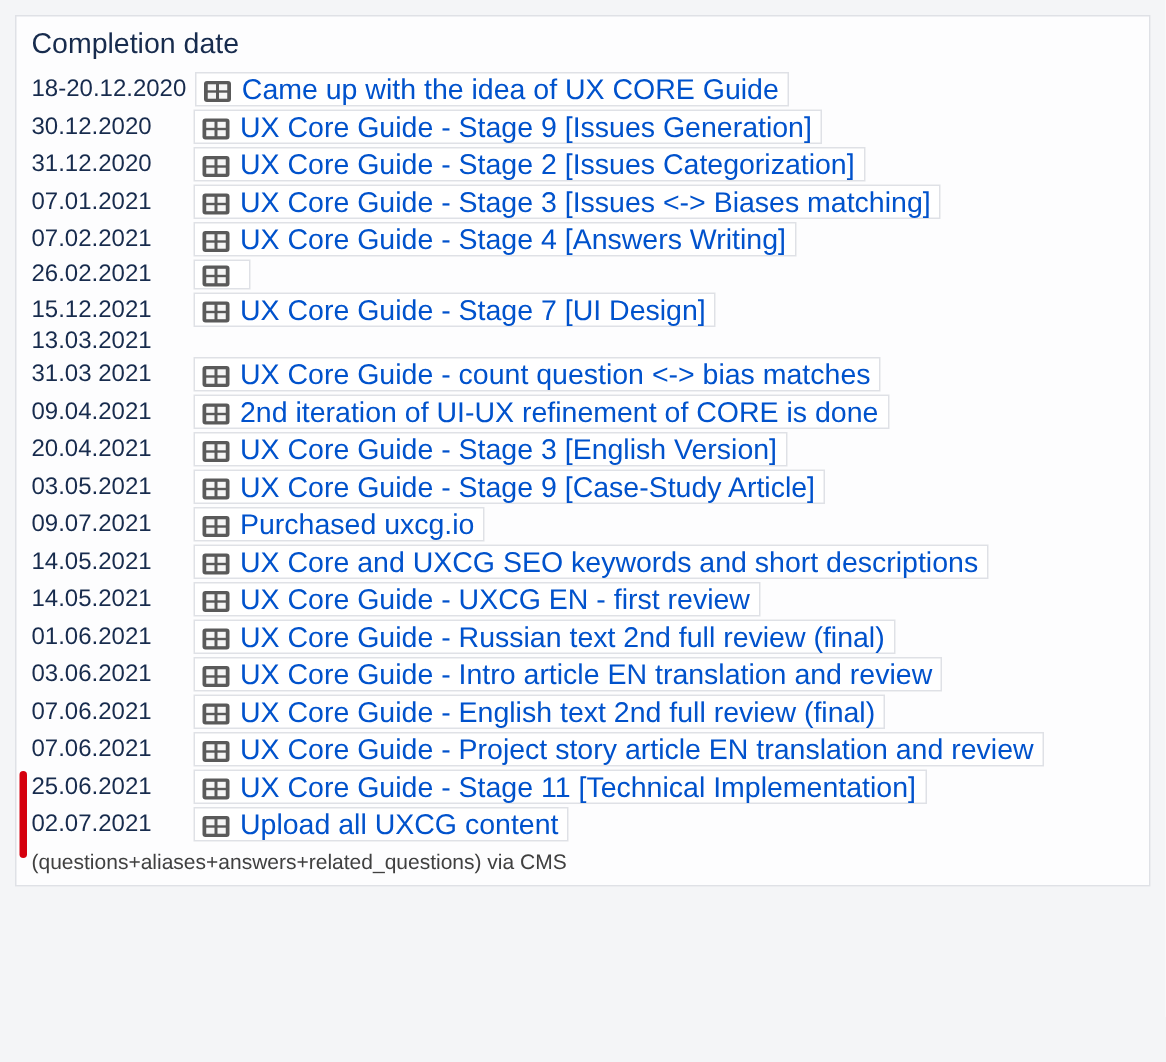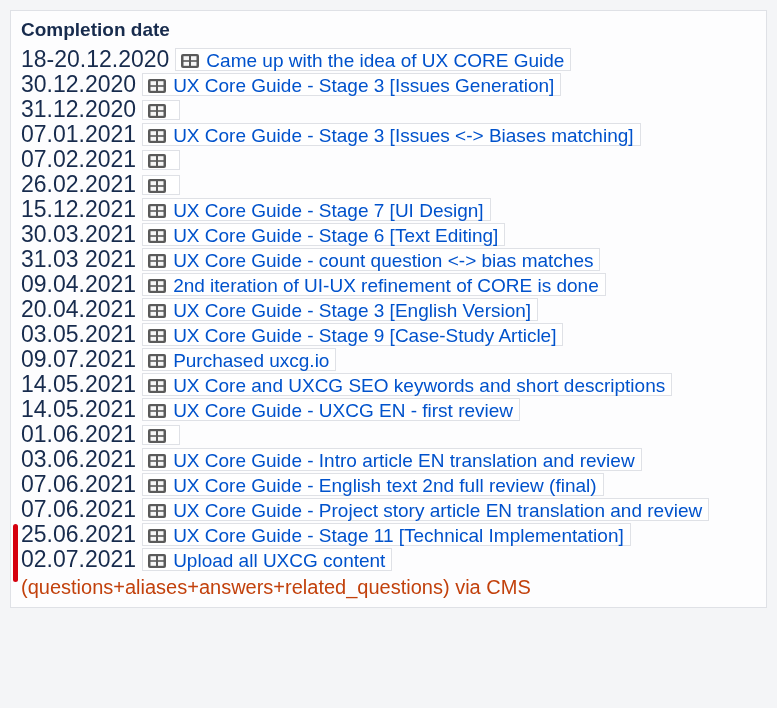--- a/index.html
+++ b/index.html
@@ -11,32 +11,32 @@
     }
     .panel {
       background: #fdfdfe;
       border: 1px solid #dfe1e6;
       padding: 6px 4px 6px 4px;
     }
     .header {
       color: #172b4d;
       font-size: 19px;
       padding: 2px 6px 6px 6px;
-      font-weight: 700;
+      font-weight: 400;
     }
     .row {
       display: flex;
       align-items: center;
       padding: 1px 6px;
       line-height: 1;
       position: relative;
     }
     .date {
       color: #172b4d;
-      font-size: 23px;
+      font-size: 16px;
       min-width: 108px;
       padding-right: 6px;
       white-space: nowrap;
     }
     .link-box {
       border: 1px solid #dfe1e6;
       background: #ffffff;
       display: inline-flex;
       align-items: center;
       padding: 2px 6px 0 4px;
@@ -48,22 +48,22 @@
       height: 16px;
       margin-right: 6px;
       flex-shrink: 0;
     }
     .link-text {
       color: #0052cc;
       font-size: 19px;
       white-space: nowrap;
     }
     .continuation {
-      color: #c2410c;
-      font-size: 20px;
+      color: #404040;
+      font-size: 14px;
       padding: 4px 6px 2px 6px;
     }
     .red-mark {
       position: absolute;
       left: -6px;
       top: 0;
       bottom: 0;
       width: 5px;
       background: #d5000e;
       border-radius: 3px;
@@ -104,33 +104,34 @@
       <div class="row">
         <span class="date">30.12.2020</span>
         <span class="link-box">
           <span class="icon"><svg viewBox="0 0 20 16" width="20" height="16">
     <rect x="1" y="1" width="18" height="14" rx="2" fill="#5a5a5a"></rect>
     <rect x="3.5" y="3.2" width="5.5" height="4" fill="#ffffff" opacity="0.95"></rect>
     <rect x="11" y="3.2" width="5.5" height="4" fill="#ffffff" opacity="0.95"></rect>
     <rect x="3.5" y="8.8" width="5.5" height="4" fill="#ffffff" opacity="0.95"></rect>
     <rect x="11" y="8.8" width="5.5" height="4" fill="#ffffff" opacity="0.95"></rect>
   </svg></span>
-          <span class="link-text">UX Core Guide - Stage 3 [Issues Generation]</span>
+          <span class="link-text">UX Core Guide - Stage 9 [Issues Generation]</span>
         </span>
       </div>
       <div class="row">
         <span class="date">31.12.2020</span>
         <span class="link-box">
           <span class="icon"><svg viewBox="0 0 20 16" width="20" height="16">
     <rect x="1" y="1" width="18" height="14" rx="2" fill="#5a5a5a"></rect>
     <rect x="3.5" y="3.2" width="5.5" height="4" fill="#ffffff" opacity="0.95"></rect>
     <rect x="11" y="3.2" width="5.5" height="4" fill="#ffffff" opacity="0.95"></rect>
     <rect x="3.5" y="8.8" width="5.5" height="4" fill="#ffffff" opacity="0.95"></rect>
     <rect x="11" y="8.8" width="5.5" height="4" fill="#ffffff" opacity="0.95"></rect>
   </svg></span>
+          <span class="link-text">UX Core Guide - Stage 2 [Issues Categorization]</span>
         </span>
       </div>
       <div class="row">
         <span class="date">07.01.2021</span>
         <span class="link-box">
           <span class="icon"><svg viewBox="0 0 20 16" width="20" height="16">
     <rect x="1" y="1" width="18" height="14" rx="2" fill="#5a5a5a"></rect>
     <rect x="3.5" y="3.2" width="5.5" height="4" fill="#ffffff" opacity="0.95"></rect>
     <rect x="11" y="3.2" width="5.5" height="4" fill="#ffffff" opacity="0.95"></rect>
     <rect x="3.5" y="8.8" width="5.5" height="4" fill="#ffffff" opacity="0.95"></rect>
@@ -142,20 +143,21 @@
       <div class="row">
         <span class="date">07.02.2021</span>
         <span class="link-box">
           <span class="icon"><svg viewBox="0 0 20 16" width="20" height="16">
     <rect x="1" y="1" width="18" height="14" rx="2" fill="#5a5a5a"></rect>
     <rect x="3.5" y="3.2" width="5.5" height="4" fill="#ffffff" opacity="0.95"></rect>
     <rect x="11" y="3.2" width="5.5" height="4" fill="#ffffff" opacity="0.95"></rect>
     <rect x="3.5" y="8.8" width="5.5" height="4" fill="#ffffff" opacity="0.95"></rect>
     <rect x="11" y="8.8" width="5.5" height="4" fill="#ffffff" opacity="0.95"></rect>
   </svg></span>
+          <span class="link-text">UX Core Guide - Stage 4 [Answers Writing]</span>
         </span>
       </div>
       <div class="row">
         <span class="date">26.02.2021</span>
         <span class="link-box">
           <span class="icon"><svg viewBox="0 0 20 16" width="20" height="16">
     <rect x="1" y="1" width="18" height="14" rx="2" fill="#5a5a5a"></rect>
     <rect x="3.5" y="3.2" width="5.5" height="4" fill="#ffffff" opacity="0.95"></rect>
     <rect x="11" y="3.2" width="5.5" height="4" fill="#ffffff" opacity="0.95"></rect>
     <rect x="3.5" y="8.8" width="5.5" height="4" fill="#ffffff" opacity="0.95"></rect>
@@ -170,31 +172,21 @@
     <rect x="1" y="1" width="18" height="14" rx="2" fill="#5a5a5a"></rect>
     <rect x="3.5" y="3.2" width="5.5" height="4" fill="#ffffff" opacity="0.95"></rect>
     <rect x="11" y="3.2" width="5.5" height="4" fill="#ffffff" opacity="0.95"></rect>
     <rect x="3.5" y="8.8" width="5.5" height="4" fill="#ffffff" opacity="0.95"></rect>
     <rect x="11" y="8.8" width="5.5" height="4" fill="#ffffff" opacity="0.95"></rect>
   </svg></span>
           <span class="link-text">UX Core Guide - Stage 7 [UI Design]</span>
         </span>
       </div>
       <div class="row">
-        <span class="date">30.03.2021</span>
-        <span class="link-box">
-          <span class="icon"><svg viewBox="0 0 20 16" width="20" height="16">
-    <rect x="1" y="1" width="18" height="14" rx="2" fill="#5a5a5a"></rect>
-    <rect x="3.5" y="3.2" width="5.5" height="4" fill="#ffffff" opacity="0.95"></rect>
-    <rect x="11" y="3.2" width="5.5" height="4" fill="#ffffff" opacity="0.95"></rect>
-    <rect x="3.5" y="8.8" width="5.5" height="4" fill="#ffffff" opacity="0.95"></rect>
-    <rect x="11" y="8.8" width="5.5" height="4" fill="#ffffff" opacity="0.95"></rect>
-  </svg></span>
-          <span class="link-text">UX Core Guide - Stage 6 [Text Editing]</span>
-        </span>
+        <span class="date">13.03.2021</span>
       </div>
       <div class="row">
         <span class="date">31.03 2021</span>
         <span class="link-box">
           <span class="icon"><svg viewBox="0 0 20 16" width="20" height="16">
     <rect x="1" y="1" width="18" height="14" rx="2" fill="#5a5a5a"></rect>
     <rect x="3.5" y="3.2" width="5.5" height="4" fill="#ffffff" opacity="0.95"></rect>
     <rect x="11" y="3.2" width="5.5" height="4" fill="#ffffff" opacity="0.95"></rect>
     <rect x="3.5" y="8.8" width="5.5" height="4" fill="#ffffff" opacity="0.95"></rect>
     <rect x="11" y="8.8" width="5.5" height="4" fill="#ffffff" opacity="0.95"></rect>
@@ -283,20 +275,21 @@
       <div class="row">
         <span class="date">01.06.2021</span>
         <span class="link-box">
           <span class="icon"><svg viewBox="0 0 20 16" width="20" height="16">
     <rect x="1" y="1" width="18" height="14" rx="2" fill="#5a5a5a"></rect>
     <rect x="3.5" y="3.2" width="5.5" height="4" fill="#ffffff" opacity="0.95"></rect>
     <rect x="11" y="3.2" width="5.5" height="4" fill="#ffffff" opacity="0.95"></rect>
     <rect x="3.5" y="8.8" width="5.5" height="4" fill="#ffffff" opacity="0.95"></rect>
     <rect x="11" y="8.8" width="5.5" height="4" fill="#ffffff" opacity="0.95"></rect>
   </svg></span>
+          <span class="link-text">UX Core Guide - Russian text 2nd full review (final)</span>
         </span>
       </div>
       <div class="row">
         <span class="date">03.06.2021</span>
         <span class="link-box">
           <span class="icon"><svg viewBox="0 0 20 16" width="20" height="16">
     <rect x="1" y="1" width="18" height="14" rx="2" fill="#5a5a5a"></rect>
     <rect x="3.5" y="3.2" width="5.5" height="4" fill="#ffffff" opacity="0.95"></rect>
     <rect x="11" y="3.2" width="5.5" height="4" fill="#ffffff" opacity="0.95"></rect>
     <rect x="3.5" y="8.8" width="5.5" height="4" fill="#ffffff" opacity="0.95"></rect>

